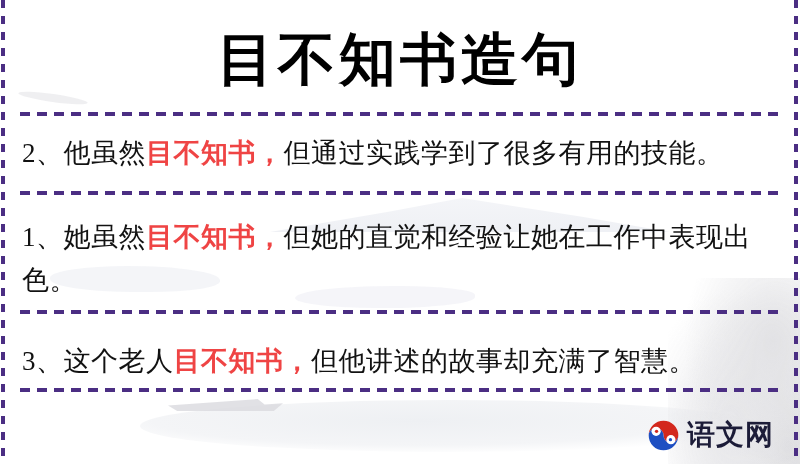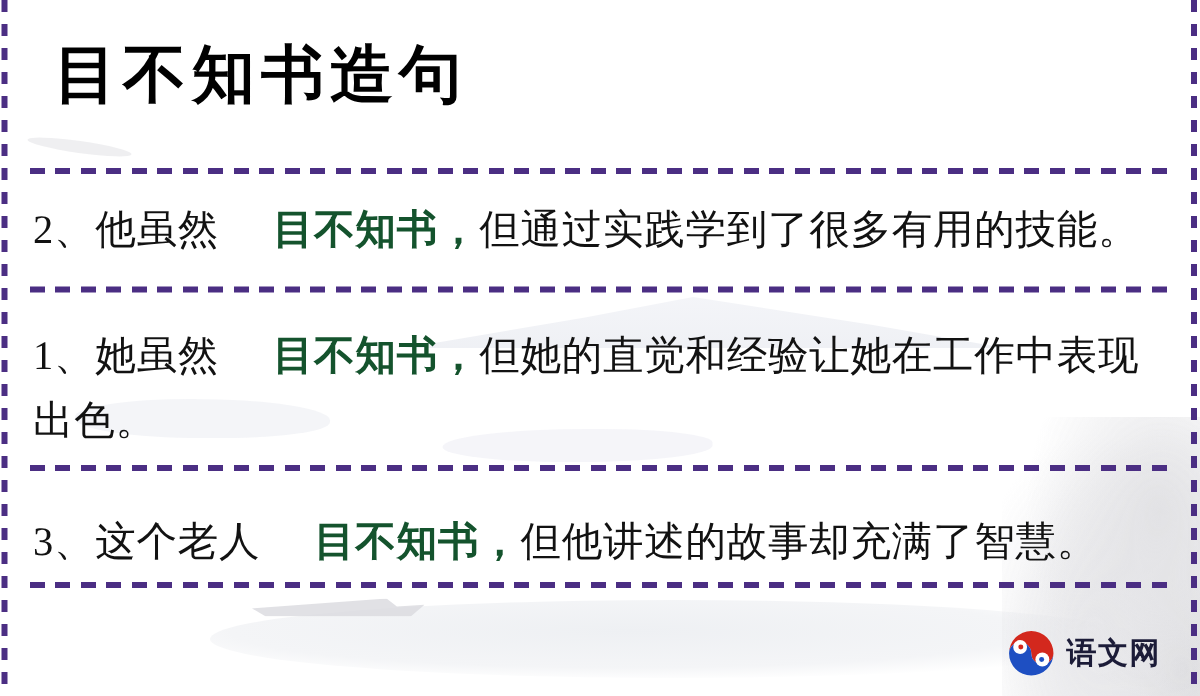--- a/index.html
+++ b/index.html
@@ -70,45 +70,45 @@
       #4b2e83 0, #4b2e83 10px, transparent 10px, transparent 17px);
   }
   .hline.h1 { top: 112px; }
   .hline.h2 { top: 191px; }
   .hline.h3 { top: 310px; }
   .hline.h4 { top: 388px; }
 
   
   .title {
     position: absolute; top: 22px; left: 0; right: 0;
-    font-size: 42px; font-weight: 700; color: #000;
+    text-align: center;
+    font-size: 57px; font-weight: 700; color: #000;
     letter-spacing: 4px;
     font-family: "Liberation Serif", serif;
-    margin-left: 36px;
   }
   .sentence {
     position: absolute; left: 22px; right: 26px;
     font-size: 27px; line-height: 43px; color: #121212;
     letter-spacing: 0.5px;
     font-family: "Liberation Serif", serif;
   }
-  .sentence .kw { color: #14532d; font-weight: 700; margin-left: 36px; }
+  .sentence .kw { color: #ef4444; font-weight: 700; }
   .sentence.s1 { top: 132px; }
   .sentence.s2 { top: 216px; }
   .sentence.s3 { top: 340px; }
 
   
   .logo {
     position: absolute; right: 26px; bottom: 10px;
     display: flex; align-items: center; gap: 5px;
   }
   .logo-icon { width: 37px; height: 37px; display: block; }
   .logo-text {
     font-family: "Liberation Sans", sans-serif;
-    font-size: 20px; font-weight: 700; color: #1c1c38;
+    font-size: 28px; font-weight: 700; color: #1c1c38;
     letter-spacing: 1px;
   }
 </style>
 </head>
 <body>
 
 <div class="page">
 
   <div class="ink ink-squiggle-tl"></div>
   <div class="ink ink-mountain"></div>

